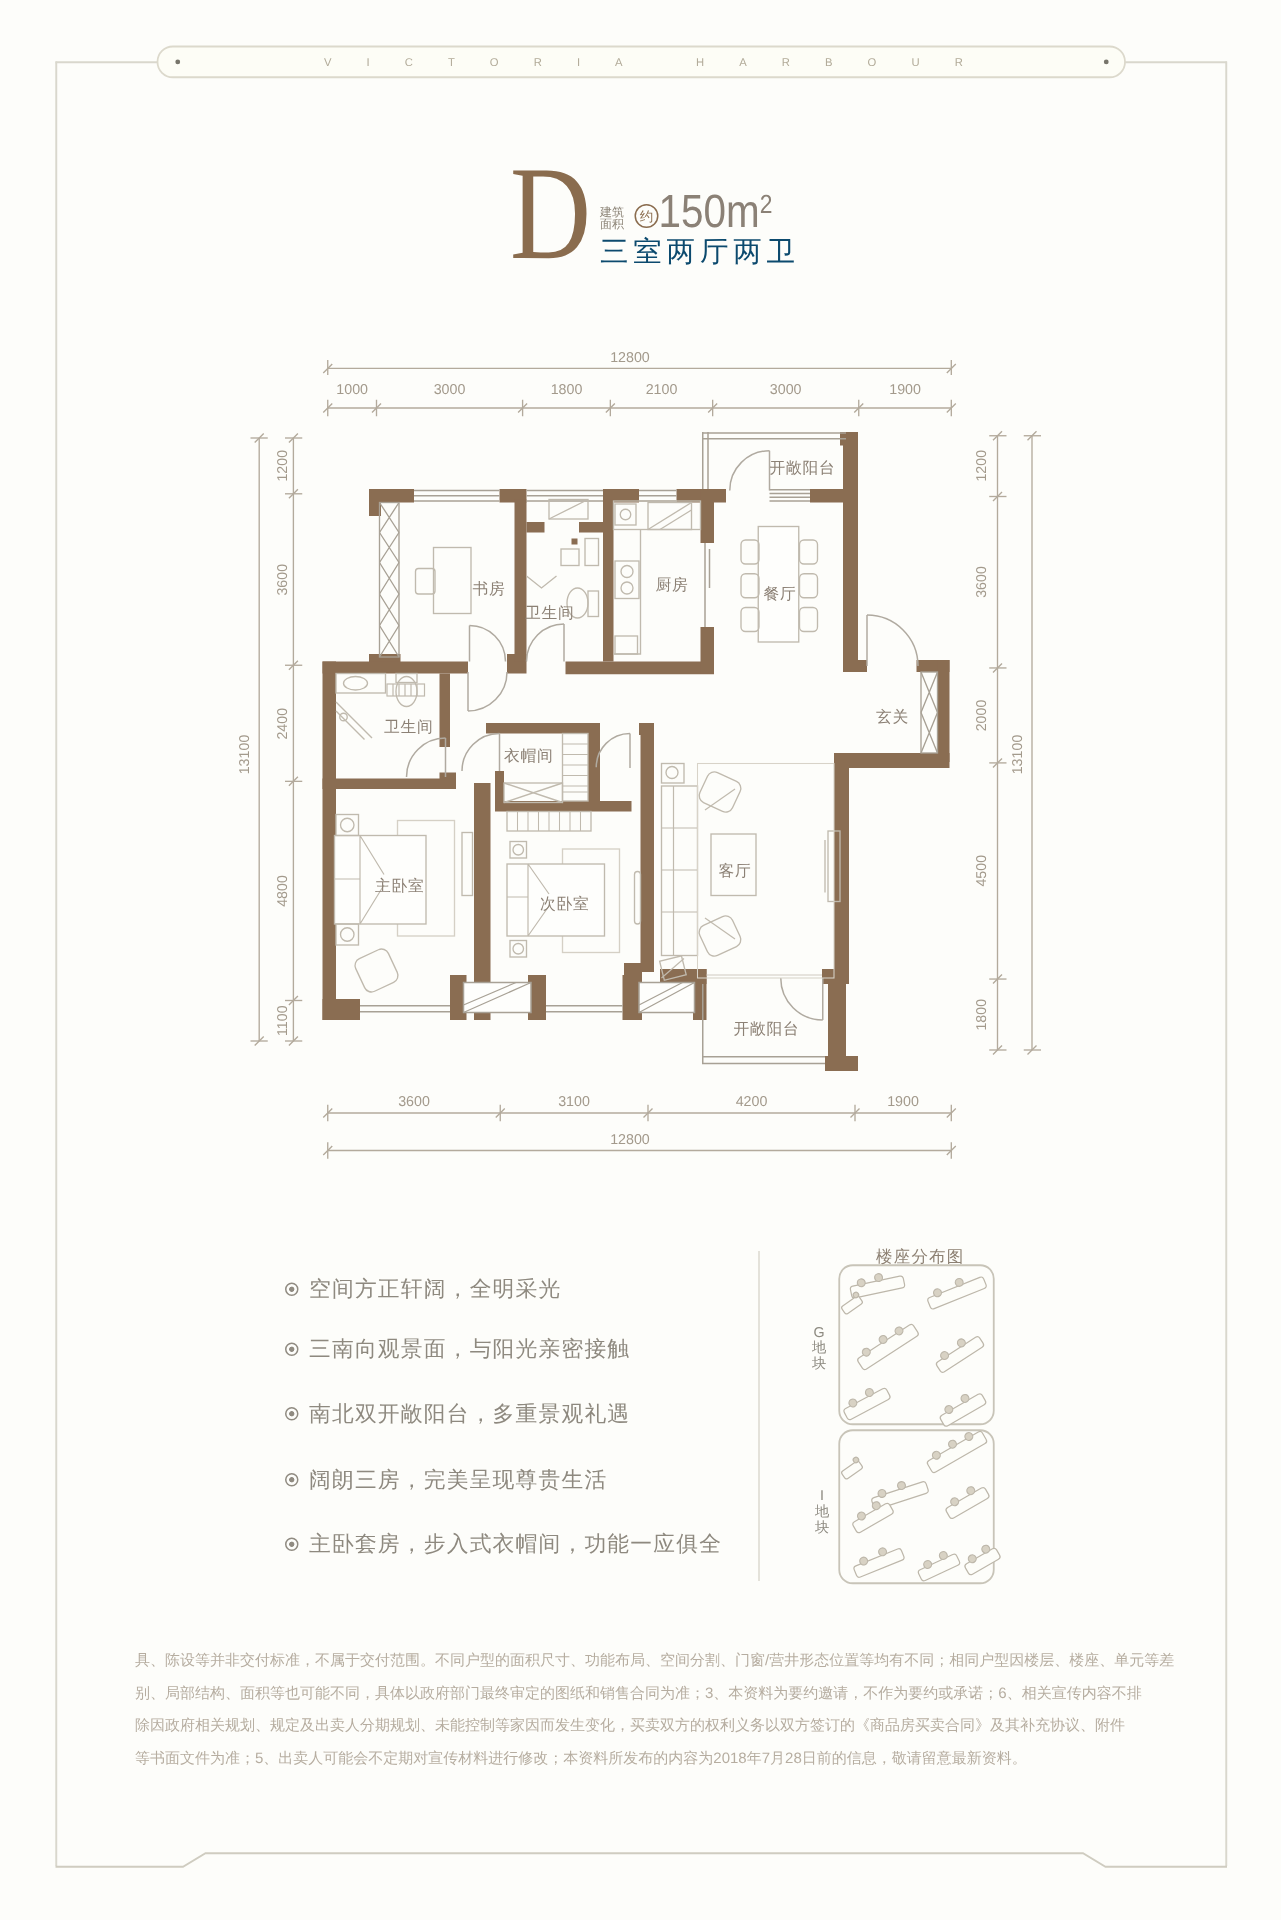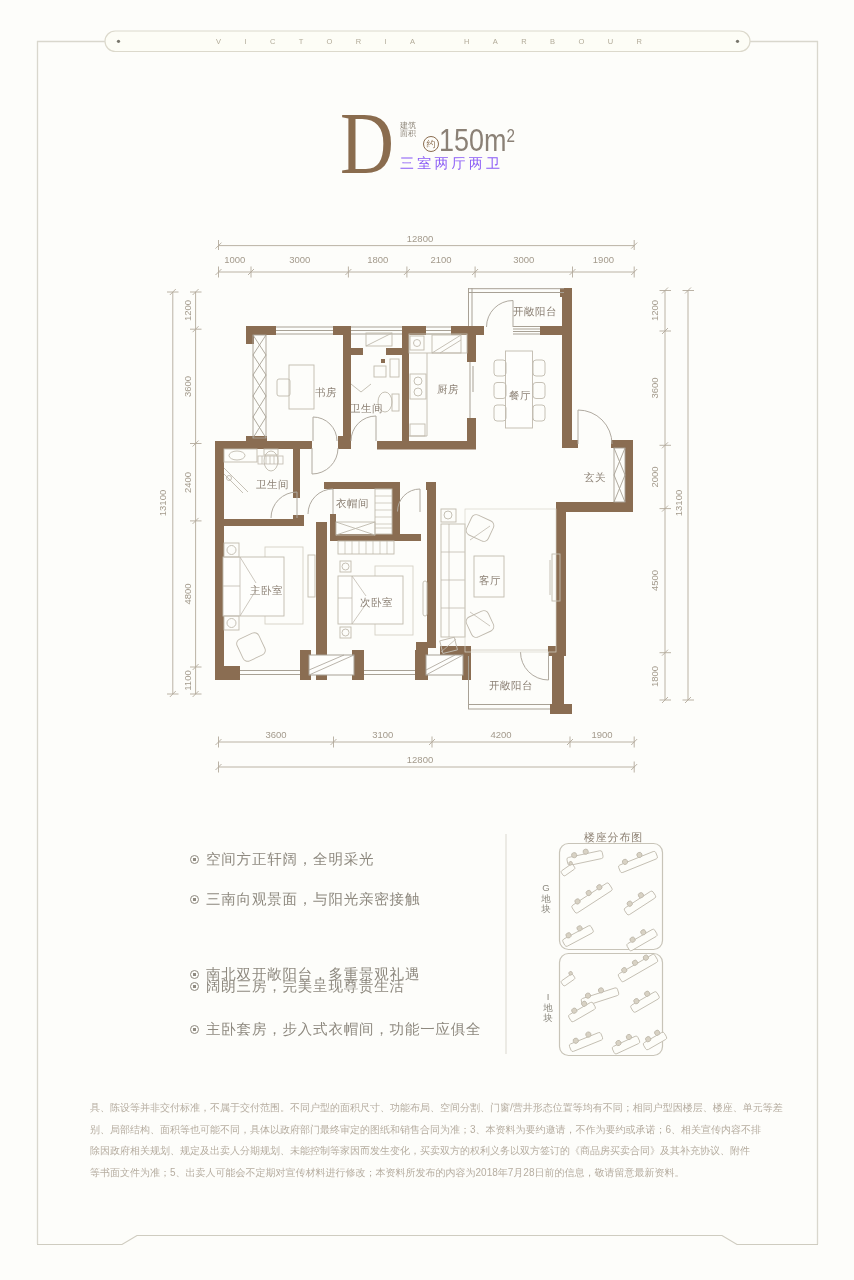--- a/index.html
+++ b/index.html
@@ -23,27 +23,27 @@
   <path d="M37,1244.5 L122,1244.5 L137,1235.5 L722,1235.5 L737,1244.5 L818,1244.5" fill="none" stroke="#cfccc0" stroke-width="1.2"></path>
 
   <rect x="105" y="31" width="645" height="20.5" rx="10.2" fill="#fdfdf6" stroke="#dcd9cc" stroke-width="1.2"></rect>
   <circle cx="118.5" cy="41.3" r="1.6" fill="#77756b"></circle>
   <circle cx="737.5" cy="41.3" r="1.6" fill="#77756b"></circle>
   <text x="216" y="44.2" font-size="7.5" fill="#b2ab99" letter-spacing="23.4" font-family="Liberation Sans">VICTORIA&nbsp;HARBOUR</text>
 </svg>
 
 <div class="abs" id="bigD" style="left:340px;top:99px;color:#8a6c4e;font-family:'Liberation Serif',serif;font-size:89px;line-height:89px;transform:scaleX(0.84);transform-origin:0 0;">D</div>
 
-<div class="abs" style="left:400px;top:122px;width:22px;color:#8e8679;font-size:8px;line-height:7.6px;">建筑<br>面积</div>
+<div class="abs" style="left:400px;top:138px;width:22px;color:#8e8679;font-size:8px;line-height:7.6px;">建筑<br>面积</div>
 
 <div class="abs" style="left:423px;top:136px;width:14px;height:14px;border:1px solid #8a6c4e;border-radius:50%;color:#8a6c4e;font-size:9px;line-height:14px;text-align:center;">约</div>
 
 <div class="abs" id="t150" style="left:439px;top:121px;color:#8b8176;font-size:31px;line-height:31px;transform:scaleX(0.87);transform-origin:0 0;">150m<span style="font-size:17.5px;vertical-align:9px;">2</span></div>
 
-<div class="abs" style="left:400px;top:155px;color:#8b5cf6;font-size:14px;letter-spacing:3.2px;">三室两厅两卫</div>
+<div class="abs" style="left:400px;top:155px;color:#0c4a6e;font-size:19px;letter-spacing:3.2px;">三室两厅两卫</div>
 
 <svg class="abs" style="left:0;top:0" width="854" height="1280" viewBox="0 0 854 1280" id="plan">
 <g stroke-linecap="butt">
 
 <g stroke="#b3aa9c" stroke-width="0.9" fill="none">
 
   <line x1="218.5" y1="245.6" x2="634.2" y2="245.6"></line>
   <line x1="218.5" y1="240" x2="218.5" y2="250"></line>
           <line x1="634.2" y1="240" x2="634.2" y2="250"></line>
   <path d="M215.5,248.6 l6,-6 M631.2,248.6 l6,-6"></path>
@@ -455,21 +455,21 @@
 </g>
 </g>
 </svg>
 
 <div class="abs" style="left:190px;top:846px;width:340px;color:#8e897f;font-size:14.5px;letter-spacing:0.8px;">
 
   <div style="position:absolute;top:4px;left:0px;white-space:nowrap;"><span class="blt"></span>空间方正轩阔，全明采光</div>
 
   <div style="position:absolute;top:44px;left:0px;white-space:nowrap;"><span class="blt"></span>三南向观景面，与阳光亲密接触</div>
 
-  <div style="position:absolute;top:87px;left:0px;white-space:nowrap;margin-top:32px;"><span class="blt"></span>南北双开敞阳台，多重景观礼遇</div>
+  <div style="position:absolute;top:87px;left:0px;white-space:nowrap;"><span class="blt"></span>南北双开敞阳台，多重景观礼遇</div>
 
   <div style="position:absolute;top:131px;left:0px;white-space:nowrap;text-align:right;"><span class="blt"></span>阔朗三房，完美呈现尊贵生活</div>
 
   <div style="position:absolute;top:174px;left:0px;white-space:nowrap;"><span class="blt"></span>主卧套房，步入式衣帽间，功能一应俱全</div>
 </div>
 <style>
 .blt{display:inline-block;width:7px;height:7px;border:1.5px solid #908b81;border-radius:50%;margin-right:7px;position:relative;top:0px;background:radial-gradient(circle,#908b81 0 1.5px,transparent 2px);}
 </style>
 
 <svg class="abs" style="left:0;top:0" width="854" height="1280" viewBox="0 0 854 1280" id="sitemap">

